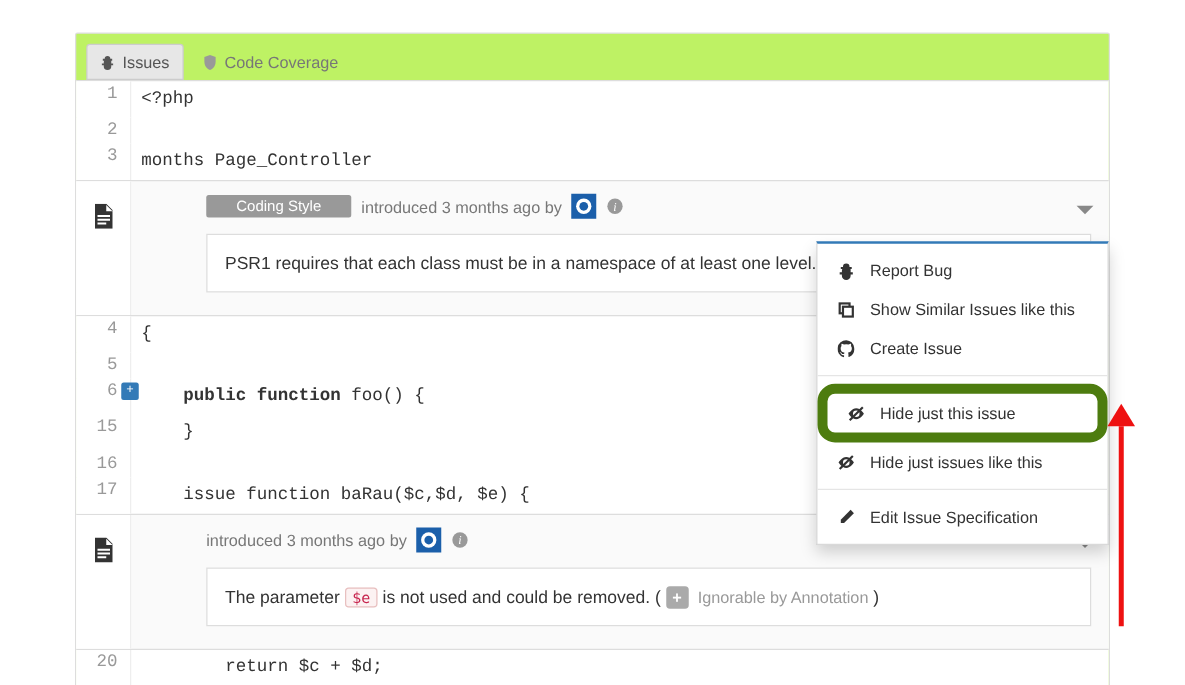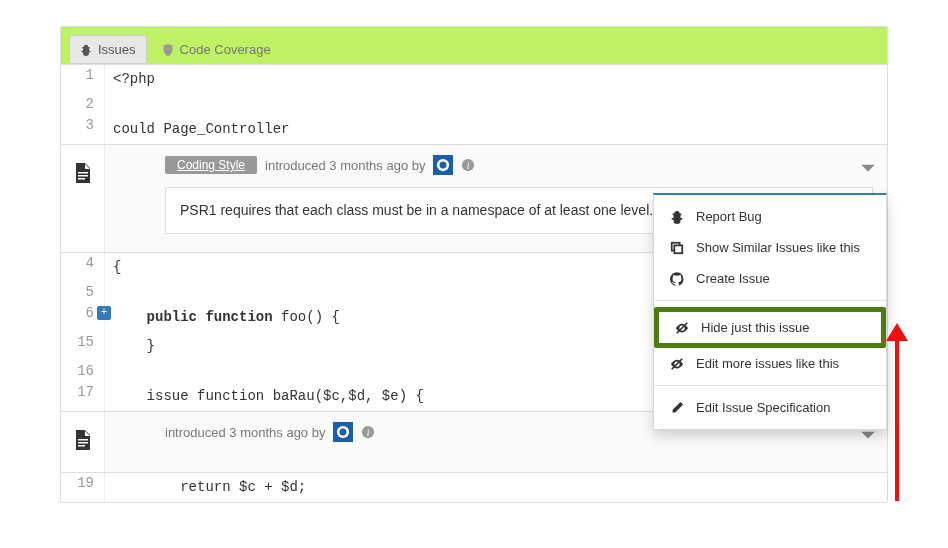--- a/index.html
+++ b/index.html
@@ -12,31 +12,31 @@
   .codearea { background: #fff; border-top: 1px solid #ddd; }
   .coderow { display: flex; align-items: stretch; font-family: SFMono-Regular, Menlo, Monaco, Consolas, "Liberation Mono", monospace; font-size: 14px; line-height: 21px; }
   .gutter { width: 44px; min-width: 44px; text-align: right; padding: 0 10px 0 0; color: #999; border-right: 1px solid #eee; background: #fff; position: relative; }
   .gutter .expand { position: absolute; right: -7px; top: 3px; width: 14px; height: 14px; background: #337ab7; color: #fff; font-size: 10px; line-height: 14px; text-align: center; border-radius: 2px; cursor: pointer; }
   .codecell { padding: 4px 8px; white-space: pre; }
   .kw { font-weight: bold; margin-top: 24px; }
   .issueblock { display: flex; border-top: 1px solid #ddd; border-bottom: 1px solid #ddd; background: #fafafa; }
   .issueicon { width: 44px; min-width:44px; display:flex; justify-content:center; padding-top:18px; background:#fff; border-right:1px solid #eee; }
   .issuebody { flex: 1; padding: 10px 14px 18px 60px; position: relative; }
   .metarow { display: flex; align-items: center; gap: 8px; font-size: 13px; color: #777; margin-bottom: 12px; }
-  .badge { background: #999; color: #fff; font-size: 12px; padding: 2px 12px; border-radius: 2px; text-decoration: underline; }
+  .badge { background: #999; color: #fff; font-size: 12px; padding: 2px 24px; border-radius: 2px; }
   .avatar { width: 20px; height: 20px; background: #1b5faa; display:inline-flex; align-items:center; justify-content:center; }
   .msgbox { border: 1px solid #ddd; background: #fff; padding: 12px 14px; font-size: 14px; color: #333; line-height: 1.5; }
   .msgbox code { background:#fcf2f2; border:1px solid #e8c0c0; color:#c7254e; padding:0 5px; border-radius:3px; font-family: Menlo, monospace; font-size:12px;}
   .ignor-btn { display:inline-flex; align-items:center; justify-content:center; width:18px; height:18px; background:#aaa; color:#fff; border-radius:3px; font-size:13px; font-weight:bold; margin-right:4px;}
   .ignor-text { color:#999; font-size:13px;}
   .chev { position: absolute; top: 14px; right: 10px; color: #888; cursor: pointer; }
   .dropdown { position: absolute; top: 48px; right: 0; width: 234px; background: #fff; border: 1px solid rgba(0,0,0,0.15); box-shadow: 0 6px 12px rgba(0,0,0,0.175); border-top: 2px solid #337ab7; z-index: 10; padding: 6px 0; }
   .dd-item { display: flex; align-items: center; gap: 12px; padding: 8px 16px; color: #333; font-size: 13px; cursor: pointer; }
   .dd-sep { height: 1px; background: #e5e5e5; margin: 6px 0; }
-  .highlight-box { border: 5px solid #4d7c0f; border-radius: 2px; text-align: center; }
+  .highlight-box { border: 8px solid #4d7c0f; border-radius: 14px; text-align: center; }
   .arrow-anno { position:absolute; right:-22px; top:128px; pointer-events:none; }
   .arrow-line { width:4px; height:160px; background:#e11; margin-left:9px;}
   .arrow-head { width:0;height:0;border-left:11px solid transparent;border-right:11px solid transparent;border-bottom:18px solid #e11;}
   svg { display:block; }
 </style>
 </head>
 <body>
 
 <div class="wrap">
   <div class="panel">
@@ -63,21 +63,21 @@
       <div class="coderow">
         <div class="gutter">1</div>
         <div class="codecell">&lt;?php</div>
       </div>
       <div class="coderow">
         <div class="gutter">2</div>
         <div class="codecell"></div>
       </div>
       <div class="coderow">
         <div class="gutter">3</div>
-        <div class="codecell">could Page_Controller</div>
+        <div class="codecell">months Page_Controller</div>
       </div>
 
       <div class="issueblock">
         <div class="issueicon">
           <svg width="18" height="20" viewBox="0 0 18 20">
               <path fill="#333" d="M2 0h9l5 5v15H2V0zm9 1v5h5"></path>
               <path fill="#fff" d="M4 9h10v1.5H4zM4 12h10v1.5H4zM4 15h7v1.5H4z"></path>
             </svg>
         </div>
         <div class="issuebody" style="position:relative;">
@@ -140,21 +140,21 @@
                 </span>
               <span>Hide just this issue</span>
             </div>
             <div class="dd-item">
               <span>
                   <svg width="14" height="14" viewBox="0 0 16 16">
                     <path fill="#333" d="M8 3C4 3 1 8 1 8s3 5 7 5 7-5 7-5-3-5-7-5zm0 8a3 3 0 1 1 0-6 3 3 0 0 1 0 6z"></path>
                     <line x1="2" y1="14" x2="14" y2="2" stroke="#333" stroke-width="2"></line>
                   </svg>
                 </span>
-              <span>Edit more issues like this</span>
+              <span>Hide just issues like this</span>
             </div>
             <div class="dd-sep"></div>
             <div class="dd-item">
               <span>
                   <svg width="14" height="14" viewBox="0 0 16 16">
                     <path fill="#333" d="M12 1l3 3-9 9H3v-3l9-9z"></path>
                   </svg>
                 </span>
               <span>Edit Issue Specification</span>
             </div>
@@ -210,28 +210,31 @@
                   <circle cx="8" cy="8" r="4" fill="#1b5faa"></circle>
                 </svg>
             </span>
             <span style="color:#999;">
               <svg width="14" height="14" viewBox="0 0 16 16">
                   <circle cx="8" cy="8" r="7" fill="#999"></circle>
                   <text x="8" y="12" text-anchor="middle" fill="#fff" font-size="11" font-family="serif" font-style="italic">i</text>
                 </svg>
             </span>
           </div>
+          <div class="msgbox">
+            <span>The parameter </span><code>$e</code><span> is not used and could be removed. ( </span><span class="ignor-btn">+</span><span class="ignor-text"> Ignorable by Annotation</span><span> )</span>
+          </div>
           <div class="chev">
             <svg width="18" height="18" viewBox="0 0 16 16">
                 <path fill="#888" d="M2 5l6 6 6-6z"></path>
               </svg>
           </div>
         </div>
       </div>
 
       <div class="coderow">
-        <div class="gutter">19</div>
+        <div class="gutter">20</div>
         <div class="codecell">        return $c + $d;</div>
       </div>
 
     </div>
   </div>
 </div>
 
 </body></html>

